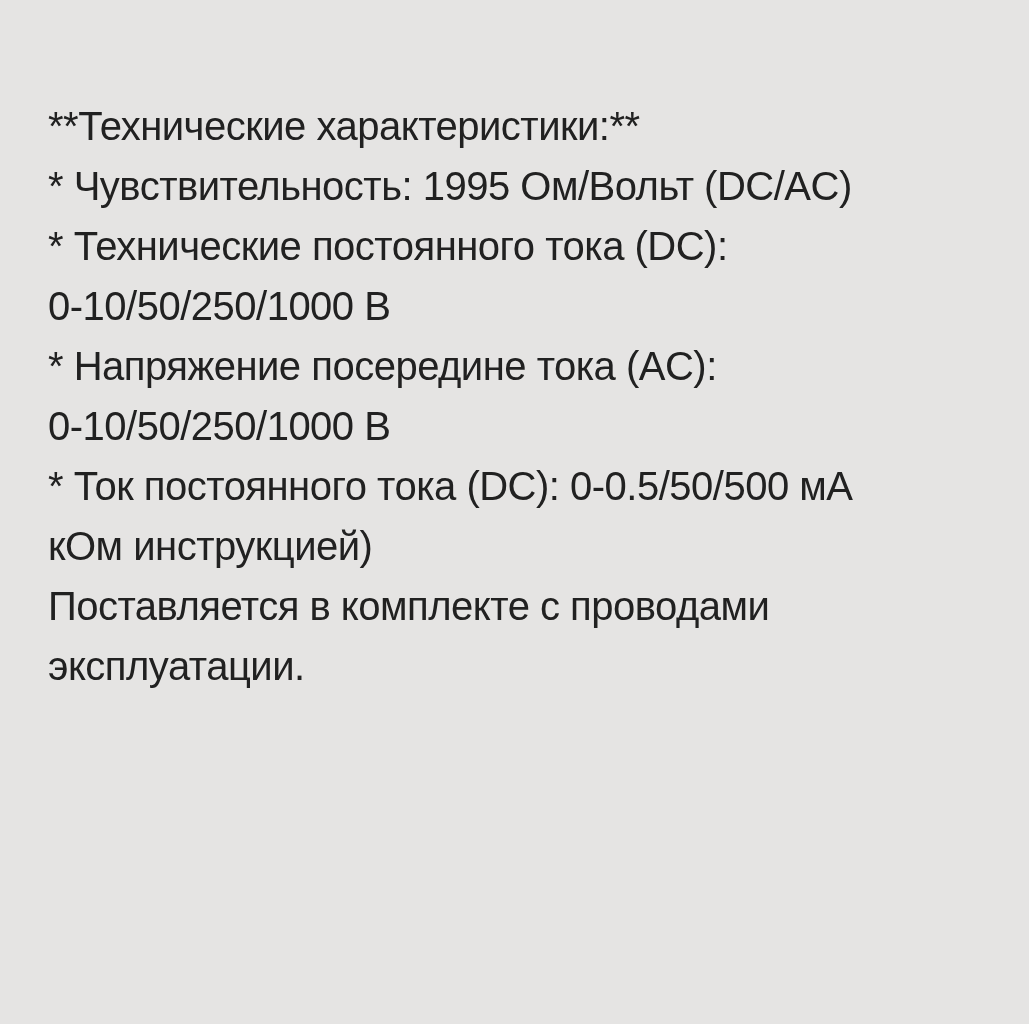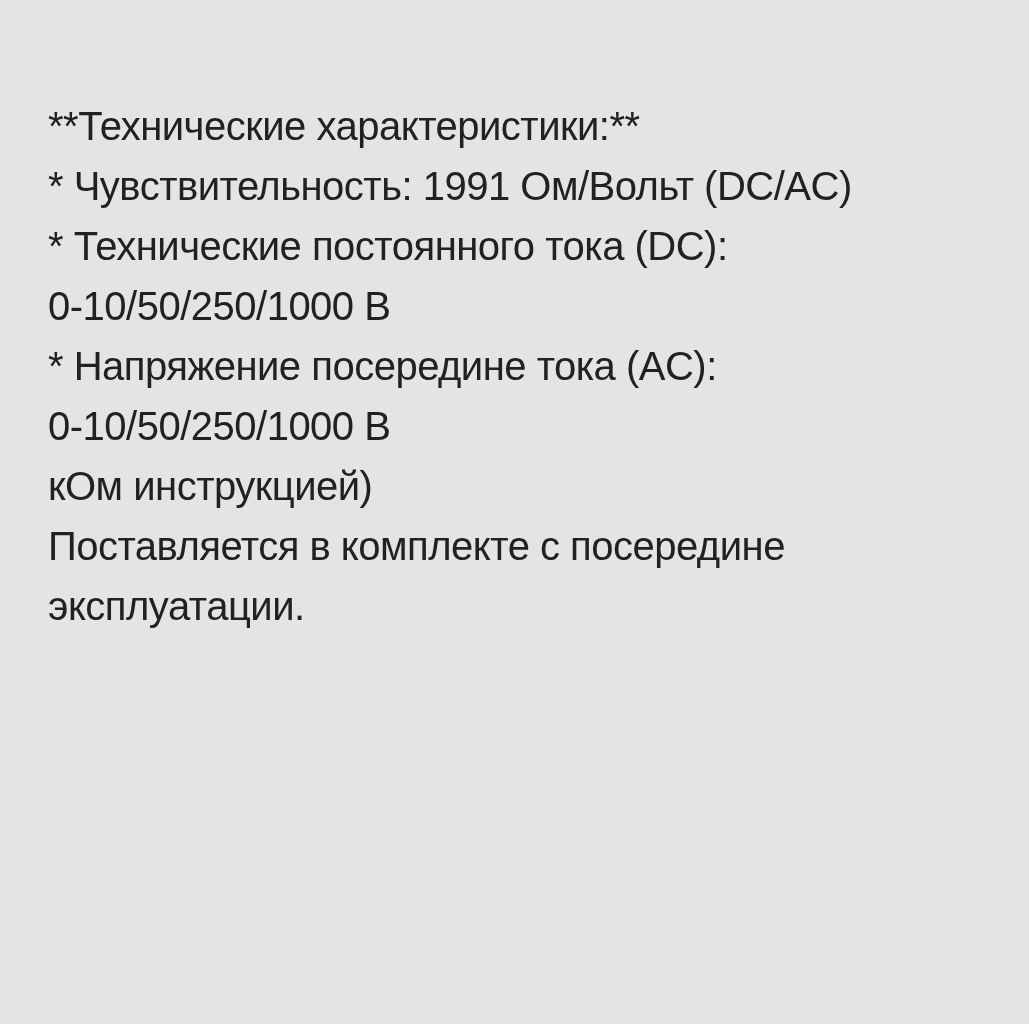--- a/index.html
+++ b/index.html
@@ -48,22 +48,23 @@
     background: var(--caret);
     border-radius: 1px;
   }
 </style>
 </head>
 <body>
 
 <div class="screen">
   <div class="editor">
       <div class="line"><span>**Технические характеристики:**</span></div>
-      <div class="line"><span>* Чувствительность: 1991 Ом/Вольт (DC/AC)</span></div>
+      <div class="line"><span>* Чувствительность: 1995 Ом/Вольт (DC/AC)</span></div>
       <div class="line"><span>* Технические постоянного тока (DC):</span></div>
       <div class="line"><span>0-10/50/250/1000 В</span></div>
       <div class="line"><span>* Напряжение посередине тока (AC):</span></div>
       <div class="line"><span>0-10/50/250/1000 В</span></div>
+      <div class="line"><span>* Ток постоянного тока (DC): 0-0.5/50/500 мА</span></div>
       <div class="line"><span>кОм инструкцией)</span></div>
-      <div class="line"><span>Поставляется в комплекте с посередине</span></div>
+      <div class="line"><span>Поставляется в комплекте с проводами</span></div>
       <div class="line"><span>эксплуатации.</span></div>
     </div>
 </div>
 
 </body></html>

